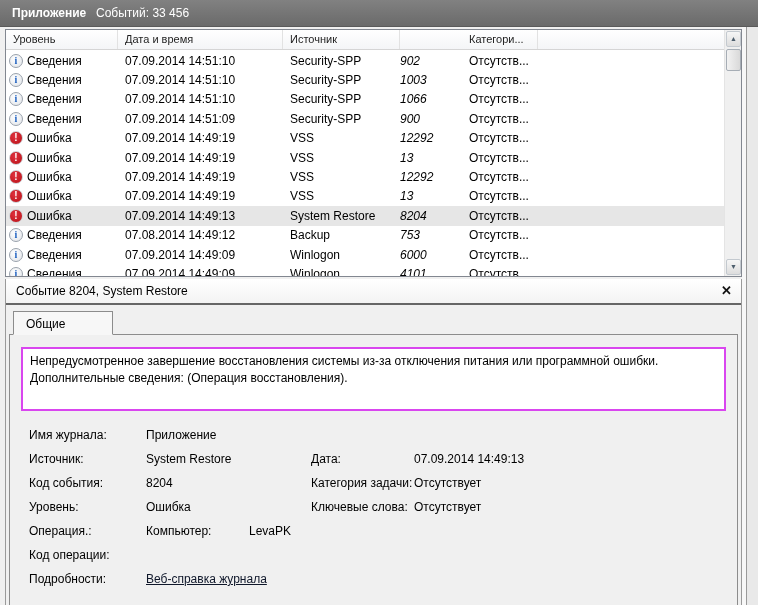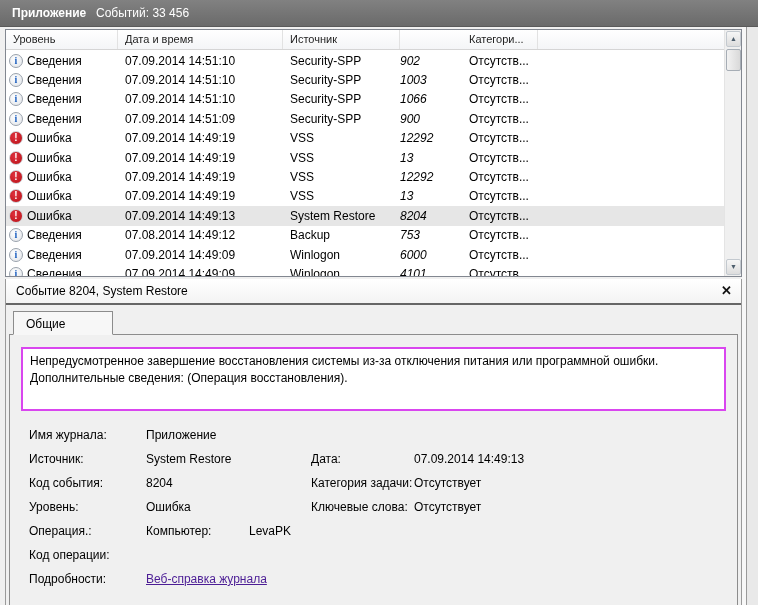--- a/index.html
+++ b/index.html
@@ -64,21 +64,21 @@
     border-bottom:1px solid #f7f7f7; padding-top:5px; }
   .tab-content { position:absolute; top:55px; left:3px; right:3px; bottom:0;
     border:1px solid #8c8c8c; border-bottom:none; background:#f0f0f0; }
   .message-box { position:absolute; top:12px; left:11px; right:11px; height:64px;
     background:#fff; border:2px solid #d946ef; font-size:12px; line-height:17px;
     padding:4px 7px; color:#000; overflow:hidden; }
   .fields { position:absolute; top:88px; left:0; right:0; }
   .frow { display:flex; height:24px; align-items:center; padding-left:19px; font-size:12px; color:#000; }
   .fl1 { width:117px; flex:0 0 117px; } .fv1 { width:165px; flex:0 0 165px; }
   .fl2 { width:103px; flex:0 0 103px; } .fv2 { flex:1; }
-  .weblink { color:#4c1d95; text-decoration:underline; cursor:pointer; }
+  .weblink { color:#0f172a; text-decoration:underline; cursor:pointer; }
 
   
   .right-strip { position:absolute; right:0; top:27px; width:16px; bottom:0;
     background:linear-gradient(90deg,#f7f7f7 0,#f7f7f7 4px,#9a9a9a 4px,#9a9a9a 5px,#e9e9e9 5px,#e9e9e9 16px); }
 </style>
 </head>
 <body>
 
 <div class="app">
 

